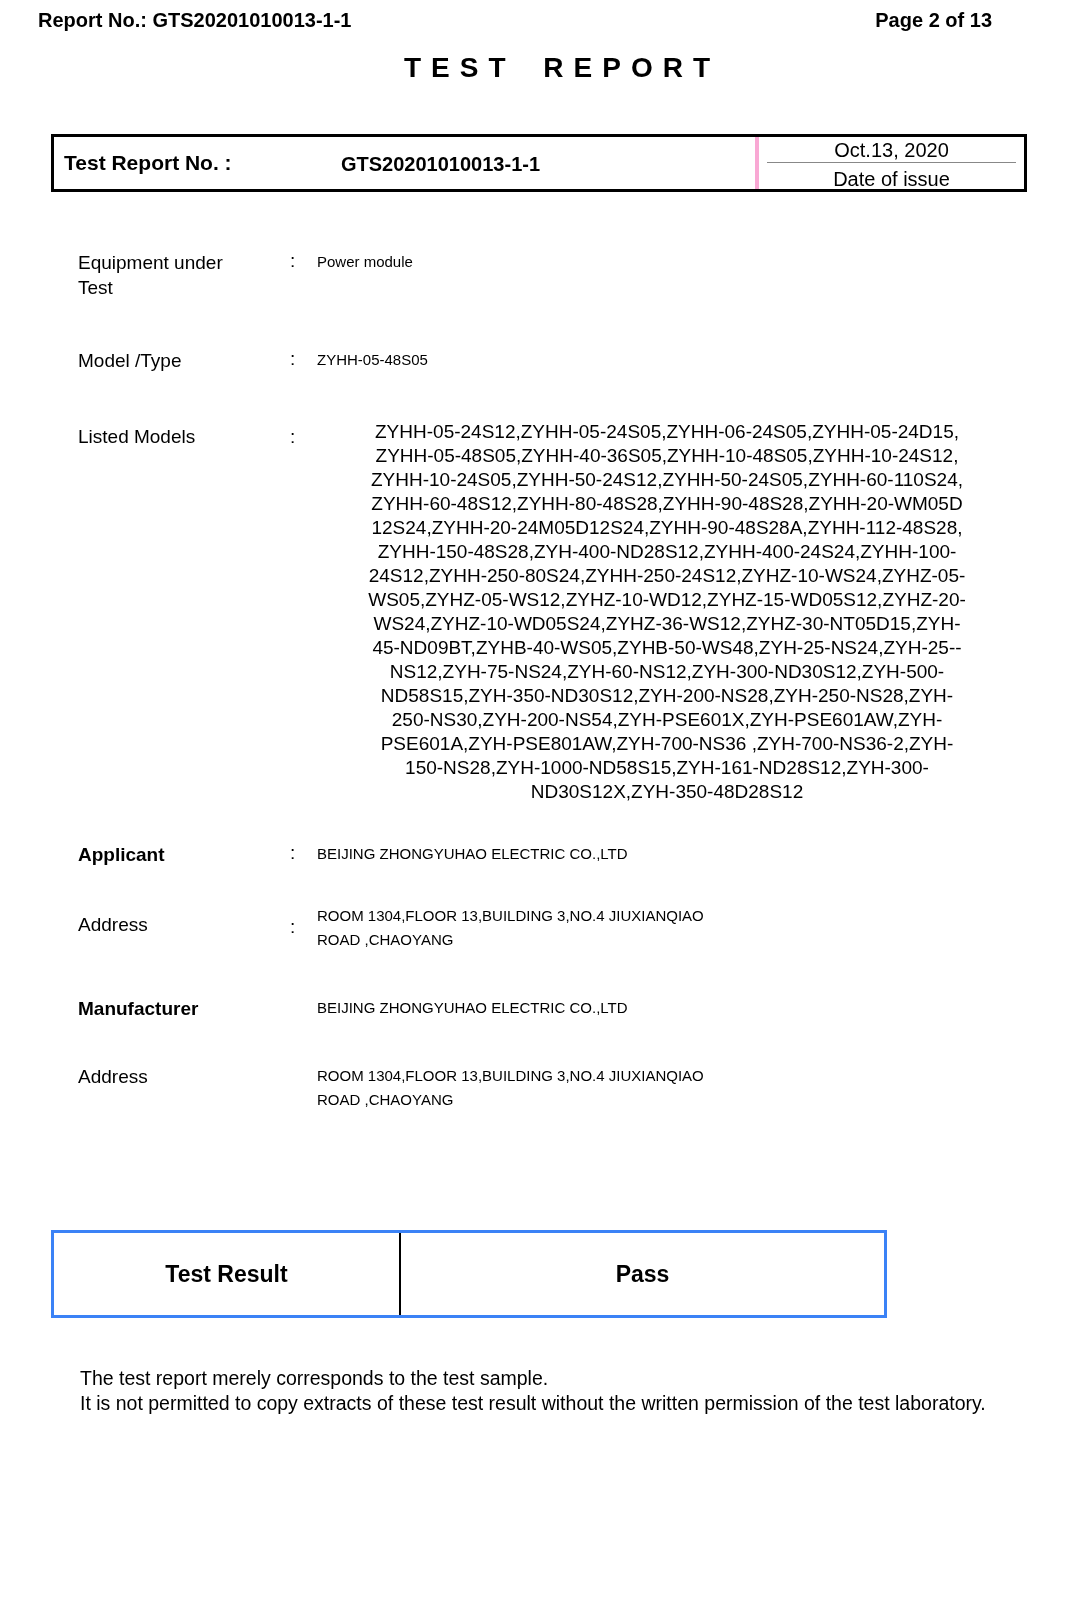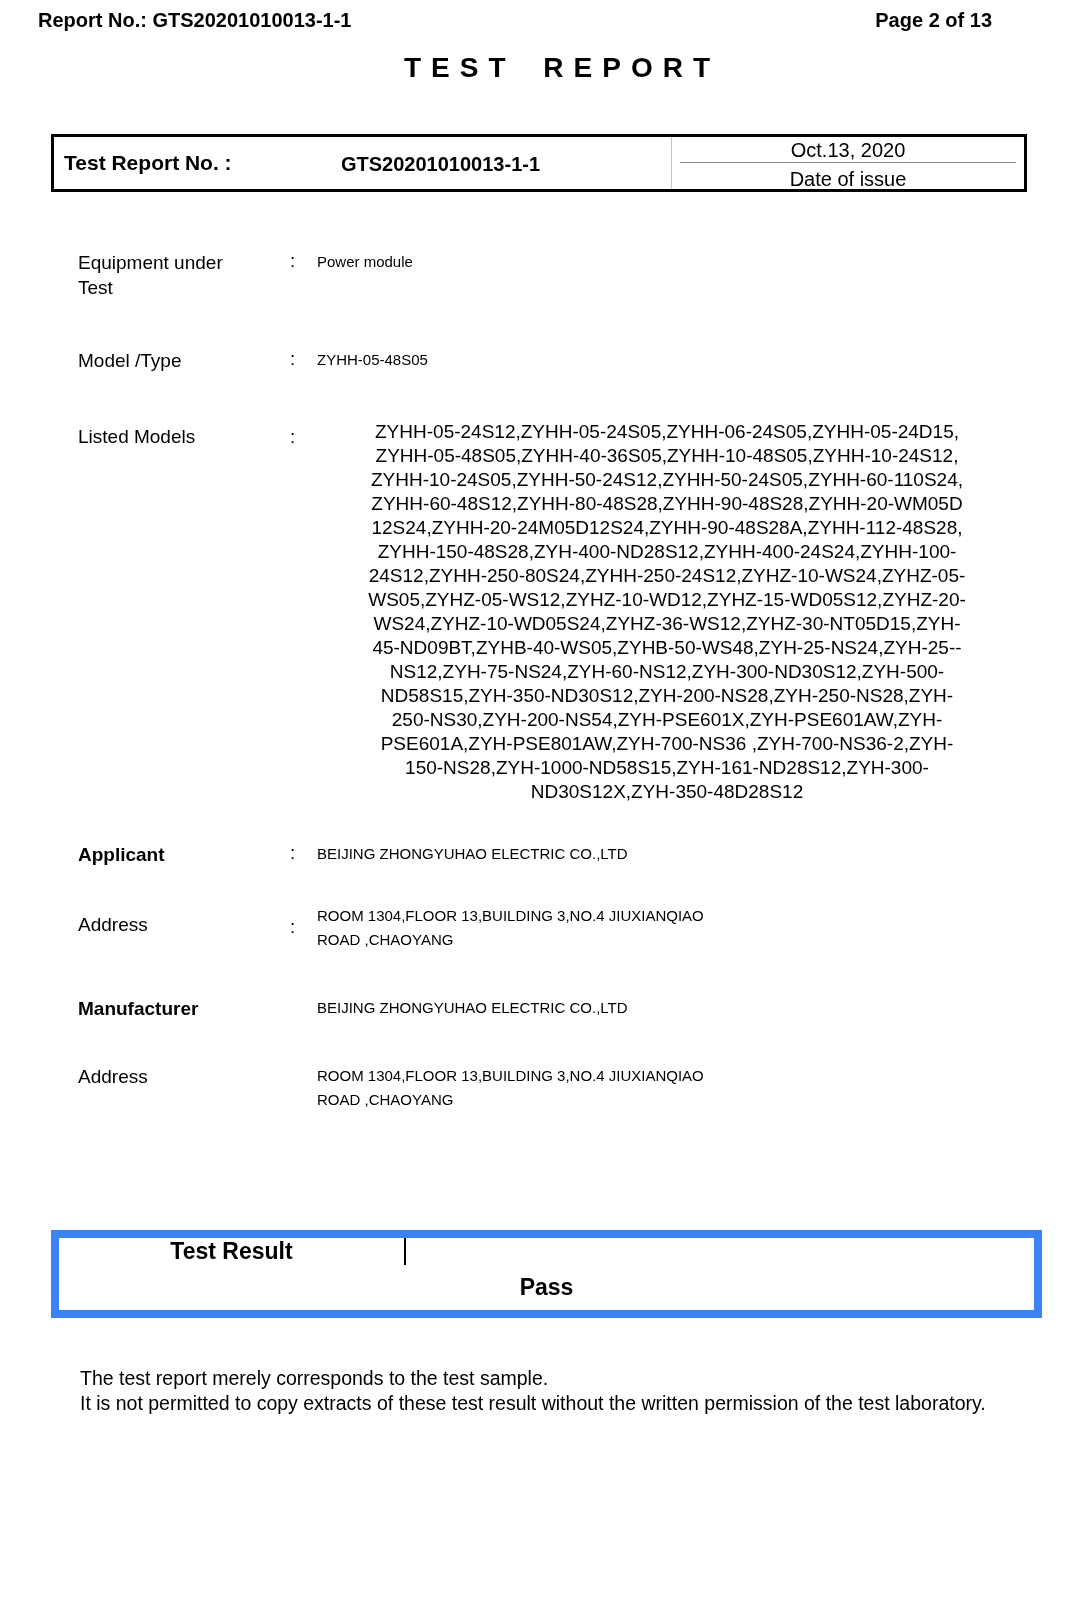--- a/index.html
+++ b/index.html
@@ -25,21 +25,21 @@
     letter-spacing:10px; word-spacing:10px;margin-left:36px;
   }
 
   
   .report-box {
     left:51px; top:134px; width:976px; height:58px;
     border:3px solid #000;
     box-sizing:border-box;
     display:flex;
   }
-  .rb-left { width:618px; border-right:1px solid #f9a8d4; position:relative; box-sizing:border-box; }
+  .rb-left { width:705px; border-right:4px solid #f9a8d4; position:relative; box-sizing:border-box; }
   .rb-label  { position:absolute; left:10px;  top:14px; font-size:21px; font-weight:bold; }
   .rb-number { position:absolute; left:287px; top:16px; font-size:20px; font-weight:bold; }
   .rb-right { flex:1; display:flex; flex-direction:column; }
   .rb-date {
     flex:1; text-align:center; font-size:20px; padding-top:2px;
     border-bottom:1px solid #888; margin:0 8px;
   }
   .rb-date-label { flex:1; text-align:center; font-size:20px; padding-top:5px; }
 
   
@@ -59,25 +59,24 @@
   .r-addr1-colon  { top:916px; }
   .r-addr1-val    { top:904px; }
   .r-manu         { top:996px; }
   .r-addr2        { top:1064px; }
 
   .lm-lines { font-size:19px; line-height:24px; }
   .lm-line  { white-space:nowrap; }
 
   
   .result-table {
-    left:51px; top:1230px; width:991px; height:88px;
-    border:8px solid #3b82f6;
+    left:51px; top:1230px; width:836px; height:88px;
+    border:3px solid #3b82f6;
     box-sizing:border-box;
     display:flex;
-    flex-direction:column;
   }
   .rt-col1 {
     width:347px; box-sizing:border-box;
     border-right:2px solid #000;
     display:flex; align-items:center; justify-content:center;
     font-size:23px; font-weight:bold;
   }
   .rt-col2 {
     flex:1;
     display:flex; align-items:center; justify-content:center;

